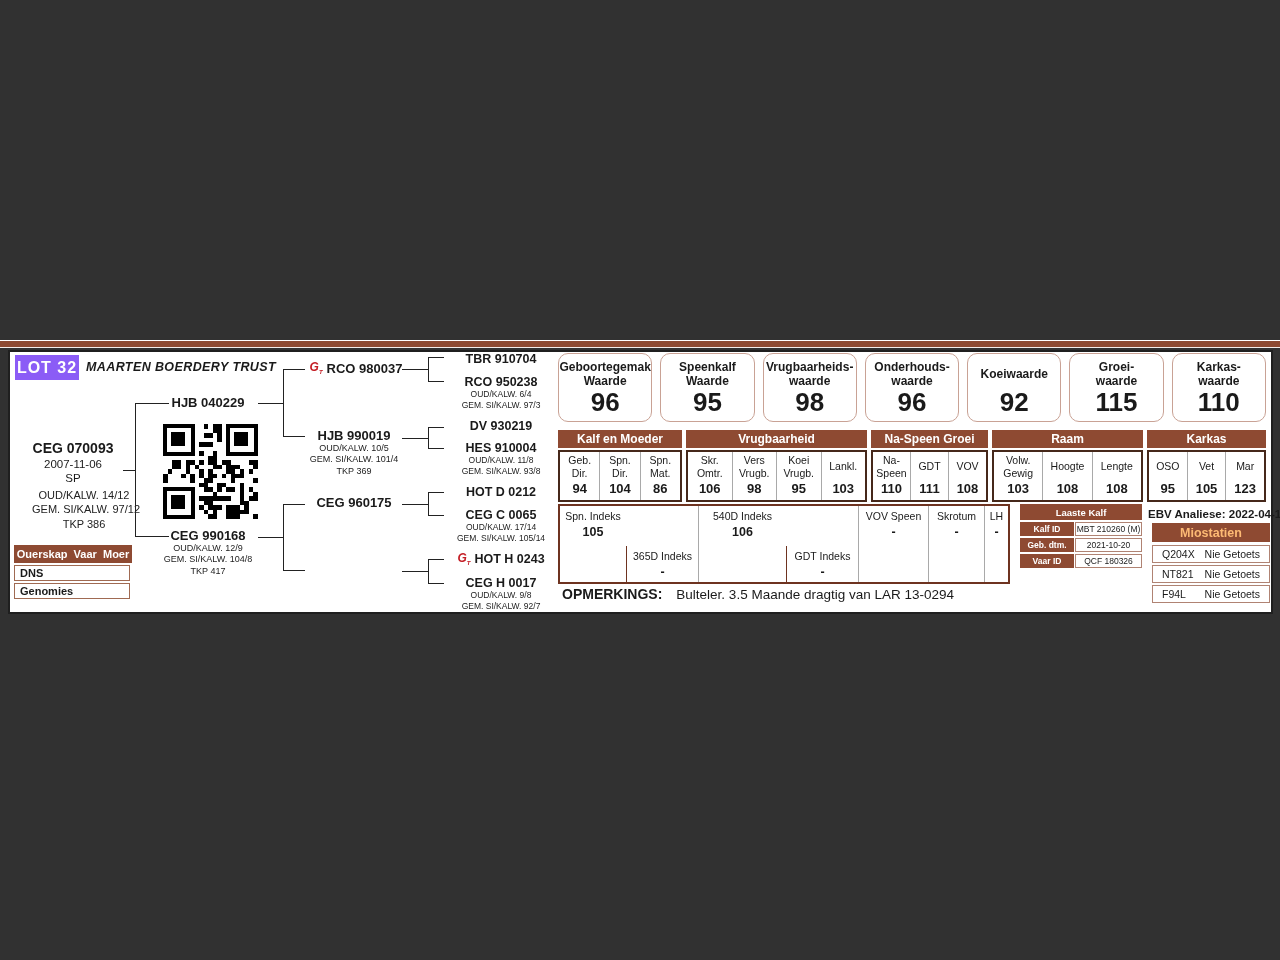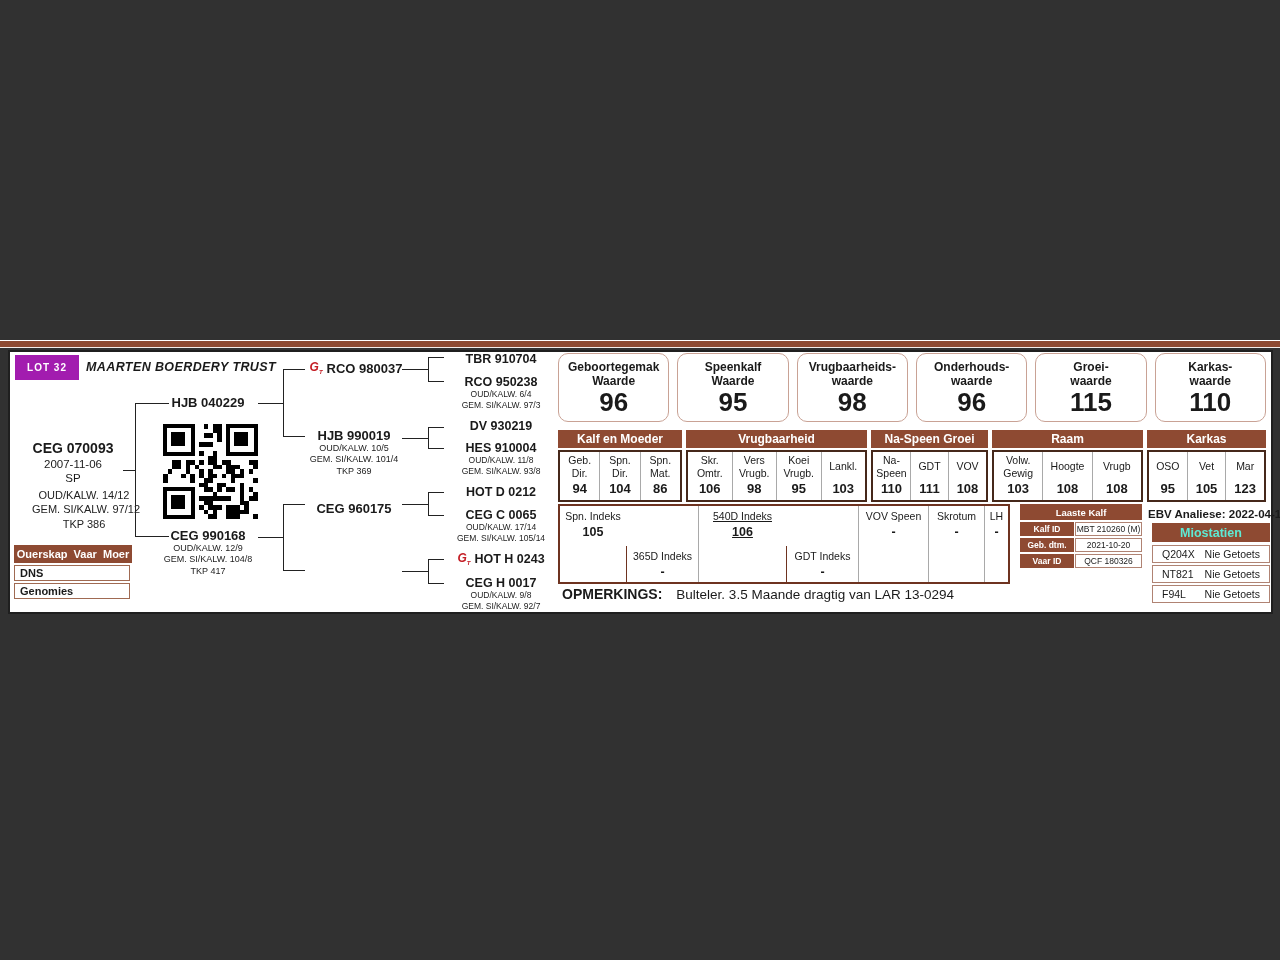--- a/index.html
+++ b/index.html
@@ -16,22 +16,22 @@
     position:absolute; left:0; top:340px; width:1280px; height:8px;
     background:#8e4a32; border-top:1px solid #fff; border-bottom:1px solid #f4efec;
   }
   .card {
     position:absolute; left:8px; top:350px; width:1265px; height:264px;
     background:#fff; border:2px solid #1f1f1f;
   }
   .abs { position:absolute; }
   
   .lot-badge {
-    left:5px; top:3px; width:64px; height:25px; background:#a21caf;
-    color:#fff; font-weight:bold; font-size:10px; letter-spacing:1px;
+    left:5px; top:3px; width:64px; height:25px; background:#8b5cf6;
+    color:#fff; font-weight:bold; font-size:16px; letter-spacing:1px;
     display:flex; align-items:center; justify-content:center;
   }
   .doc-title { left:76px; top:8px; font-size:12.5px; font-weight:bold; font-style:italic; letter-spacing:.4px; }
   .ped-block { text-align:center; }
   .ped-id { font-weight:bold; font-size:13px; white-space:nowrap; }
   .ped-id.lg { font-size:14px; }
   .ped-id.md { font-size:12.5px; }
   .ped-sub { font-size:11.5px; margin-top:2px; }
   .ped-stat { font-size:9px; color:#222; line-height:1.25; white-space:nowrap; }
   .ped-stat.lg { font-size:11px; line-height:1.3; }
@@ -78,36 +78,36 @@
   .gcol .clabel {
     height:29px; font-size:10.5px; text-align:center; white-space:pre-line; line-height:1.15;
     display:flex; align-items:center; justify-content:center;
   }
   .gcol .cval { height:19px; font-weight:bold; font-size:13px; text-align:center; }
   
   .index-table { left:548px; top:152px; width:452px; border:2px solid #6e3320; display:flex; background:#fff; }
   .icol { display:flex; flex-direction:column; }
   .icol + .icol { border-left:1px solid #a9a9a9; }
   .icol:nth-child(2), .icol:nth-child(4) { border-left:1.5px solid #6e3320;margin-top:40px; }
-  .icol:nth-child(1){width:66px;} .icol:nth-child(2){width:72px;} .icol:nth-child(3){width:88px;text-decoration:underline;}
+  .icol:nth-child(1){width:66px;} .icol:nth-child(2){width:72px;} .icol:nth-child(3){width:88px;}
   .icol:nth-child(4){width:72px;} .icol:nth-child(5){width:70px;} .icol:nth-child(6){width:56px;} .icol:nth-child(7){flex:1;}
   .icol .ilabel { height:19px; font-size:10.5px; display:flex; align-items:center; justify-content:center; }
   .icol .ival { height:17px; font-weight:bold; font-size:12.5px; text-align:center; }
   
   .lk { left:1010px; top:152px; width:122px; }
   .lk-header { height:16px; background:#8e4a32; color:#fff; font-weight:bold; font-size:9.5px;
     display:flex; align-items:center; justify-content:center; }
   .lk-row { display:flex; height:14px; margin-top:2px; }
   .lk-label { width:54px; background:#8e4a32; color:#fff; font-size:8.5px; font-weight:bold;
     display:flex; align-items:center; justify-content:center; }
   .lk-value { flex:1; border:1px solid #b08373; background:#fff; font-size:8.5px;
     display:flex; align-items:center; justify-content:center; margin-left:1px; }
   
   .ebv-line { left:1138px; top:156px; font-size:11.5px; font-weight:600; white-space:nowrap; }
-  .mio-header { left:1142px; top:171px; width:118px; height:19px; background:#8e4a32; color:#5eead4;
+  .mio-header { left:1142px; top:171px; width:118px; height:19px; background:#8e4a32; color:#fdba74;
     font-weight:bold; font-size:12.5px; display:flex; align-items:center; justify-content:center; }
   .mio-rows { left:1142px; top:193px; width:118px; }
   .mio-row { height:18px; border:1px solid #b08373; background:#fff; margin-bottom:2px;
     display:flex; align-items:center; justify-content:space-between; padding:0 9px; font-size:10.5px; }
   
   .opm { left:552px; top:234px; display:flex; gap:14px; align-items:baseline; }
   .opm .opm-label { font-weight:bold; font-size:14px; }
   .opm .opm-text { font-size:13.5px; }
 </style>
 </head>
@@ -266,21 +266,21 @@
   <div class="abs ped-block gt-row" style="left:288px;top:9px;width:116px">
     <span class="gt-icon"><span>G</span><small>T</small></span>
     <span class="ped-id">RCO 980037</span>
   </div>
   <div class="abs ped-block" style="left:282px;top:76px;width:124px">
     <div class="ped-id">HJB 990019</div>
     <div class="ped-stat">OUD/KALW. 10/5</div>
     <div class="ped-stat">GEM. SI/KALW. 101/4</div>
     <div class="ped-stat">TKP 369</div>
   </div>
-  <div class="abs ped-block" style="left:282px;top:149px;width:124px">
+  <div class="abs ped-block" style="left:282px;top:143px;width:124px">
     <div class="ped-id">CEG 960175</div>
   </div>
 
   <div class="abs ped-block" style="left:424px;top:0;width:134px">
     <div class="ped-id md">TBR 910704</div>
   </div>
   <div class="abs ped-block" style="left:424px;top:23px;width:134px">
     <div class="ped-id md">RCO 950238</div>
     <div class="ped-stat sm">OUD/KALW. 6/4</div>
     <div class="ped-stat sm">GEM. SI/KALW. 97/3</div>
@@ -345,20 +345,24 @@
       <div class="vlabel">Vrugbaarheids-
 waarde</div>
       <div class="vnum">98</div>
     </div>
     <div class="value-box">
       <div class="vlabel">Onderhouds-
 waarde</div>
       <div class="vnum">96</div>
     </div>
     <div class="value-box">
+      <div class="vlabel">Koeiwaarde</div>
+      <div class="vnum">92</div>
+    </div>
+    <div class="value-box">
       <div class="vlabel">Groei-
 waarde</div>
       <div class="vnum">115</div>
     </div>
     <div class="value-box">
       <div class="vlabel">Karkas-
 waarde</div>
       <div class="vnum">110</div>
     </div>
   </div>
@@ -432,21 +436,21 @@
         <div class="gcol">
             <div class="clabel">Volw.
 Gewig</div>
             <div class="cval">103</div>
           </div>
         <div class="gcol">
             <div class="clabel">Hoogte</div>
             <div class="cval">108</div>
           </div>
         <div class="gcol">
-            <div class="clabel">Vrugb</div>
+            <div class="clabel">Lengte</div>
             <div class="cval">108</div>
           </div>
       </div>
     </div>
     <div class="group g-karkas">
       <div class="group-header">Karkas</div>
       <div class="group-body">
         <div class="gcol">
             <div class="clabel">OSO</div>
             <div class="cval">95</div>

